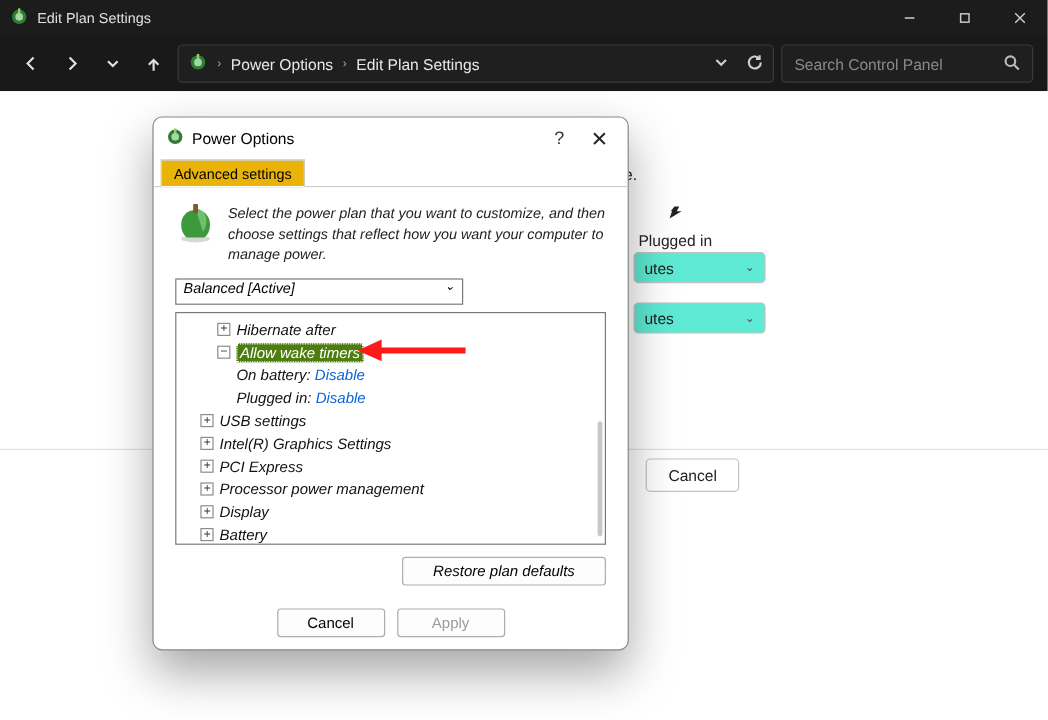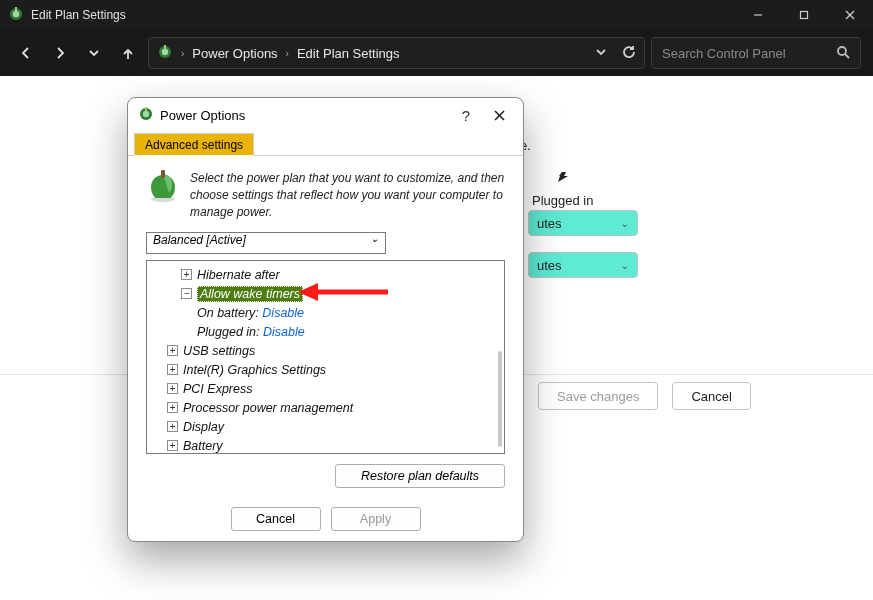--- a/index.html
+++ b/index.html
@@ -177,21 +177,20 @@
         </div>
     </div>
     <div class="page-row" style="left:528px; top:176px;">
       <div class="combo">
           <span>utes</span>
           <span class="chev">⌄</span>
         </div>
     </div>
     <div class="hr"></div>
     <div class="page-row" style="left:538px; top:306px; gap:14px;">
-      <span class="btn-light disabled">Save changes</span>
       <span class="btn-light">Cancel</span>
     </div>
   </div>
 
   <div class="dialog">
     <div class="dlg-title">
       <span>
         <svg class="power-icon-svg" viewBox="0 0 16 16">
             <circle cx="8" cy="8" r="6" fill="#2e7d32"></circle>
             <rect x="7" y="1" width="2" height="5" fill="#9ccc65"></rect>

